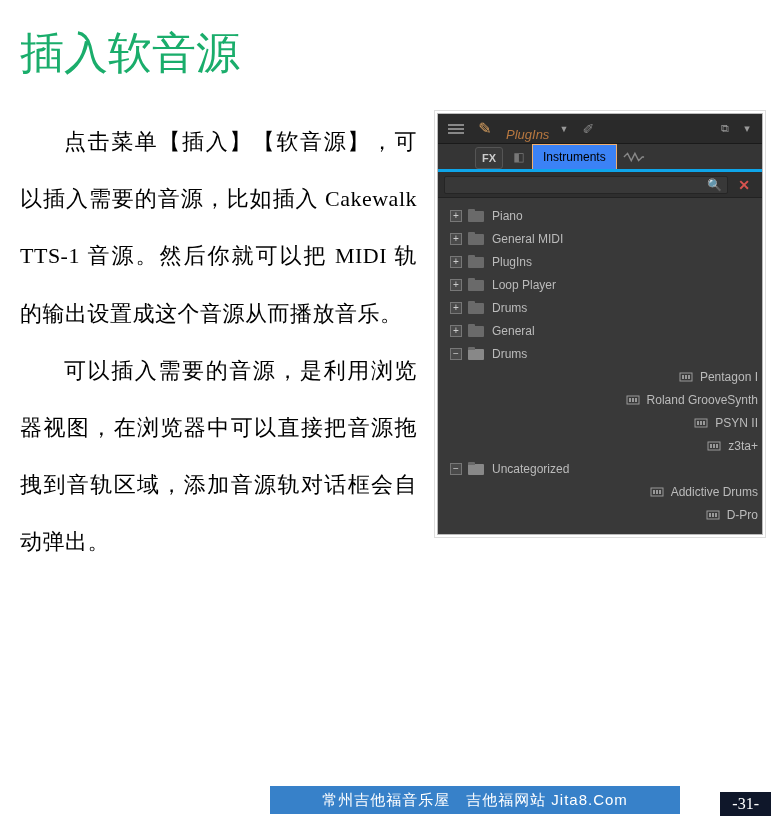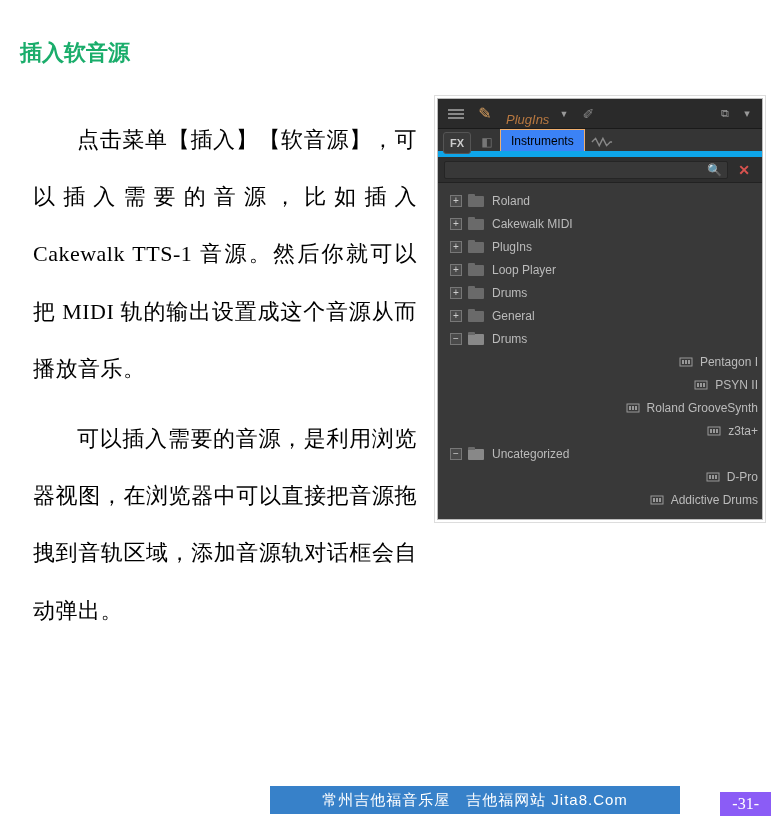--- a/index.html
+++ b/index.html
@@ -6,40 +6,40 @@
   body {
     width: 783px;
     height: 822px;
     background: #ffffff;
     font-family: "SimSun", "宋体", serif;
     position: relative;
     overflow: hidden;
   }
   .page-title {
     color: #1aad6b;
-    font-size: 22px;
-    font-weight: bold;
-    padding: 38px 0 0 20px;
+    font-size: 44px;
+    font-weight: normal;
+    padding: 24px 0 0 20px;
     font-family: "Microsoft YaHei", "SimHei", sans-serif;
   }
   .content-area {
     padding: 30px 20px 0 20px;
     overflow: hidden;
   }
   .body-text {
     font-size: 22px;
     color: #000000;
     line-height: 2.6;
     text-align: justify;
     letter-spacing: 0.5px;
     font-family: "KaiTi", "STKaiti", "SimSun", serif;
   }
   .body-text p {
     text-indent: 2em;
-    margin: 13px;
+    margin: 0;
   }
   .embedded-screenshot {
     float: right;
     width: 326px;
     margin: 0 0 10px 20px;
     border: 1px solid #bdbdbd;
     box-shadow: 0 0 0 2px #fff, 0 0 0 3px #ddd;
     background: #3a3a3a;
     font-family: "Segoe UI", Tahoma, sans-serif;
     font-size: 12px;
@@ -84,21 +84,22 @@
     width: 22px;
     text-align: center;
     color: #999;
     font-size: 11px;
   }
   .sc-tabbar {
     background: #353535;
     height: 28px;
     display: flex;
     align-items: stretch;
-    border-bottom: 6px solid #0ea5e9;
+    border-bottom: 3px solid #0ea5e9;
+    padding-left: 32px;
   }
   .sc-tabbar .tab {
     display: flex;
     align-items: center;
     justify-content: center;
     padding: 0 8px;
     color: #888;
     font-size: 13px;
     border-right: 1px solid #2a2a2a;
     min-width: 28px;
@@ -246,21 +247,21 @@
     display: flex;
     align-items: center;
     justify-content: center;
     letter-spacing: 1px;
     font-family: "Microsoft YaHei", "SimHei", sans-serif;
   }
   .page-number {
     position: absolute;
     right: 12px;
     bottom: 0;
-    background: #8b5cf6;
+    background: #0f172a;
     color: #ffffff;
     font-size: 16px;
     padding: 3px 12px;
     font-family: "SimSun", serif;
   }
   .menu-icon {
     display:inline-block; width:16px;
   }
   .menu-icon span {
     display:block; height:2px; background:#888; margin:2px 0;
@@ -305,26 +306,26 @@
       <div class="search-box">
         <span class="mag">🔍</span>
       </div>
       <div class="x-btn">✕</div>
     </div>
 
     <div class="sc-tree">
       <div class="tree-row level0">
         <div class="expander">+</div>
         <div class="folder-ico"></div>
-        <span>Roland</span>
-      </div>
-      <div class="tree-row level0">
-        <div class="expander">+</div>
-        <div class="folder-ico"></div>
-        <span>Cakewalk MIDI</span>
+        <span>Piano</span>
+      </div>
+      <div class="tree-row level0">
+        <div class="expander">+</div>
+        <div class="folder-ico"></div>
+        <span>General MIDI</span>
       </div>
       <div class="tree-row level0">
         <div class="expander">+</div>
         <div class="folder-ico"></div>
         <span>PlugIns</span>
       </div>
       <div class="tree-row level0">
         <div class="expander">+</div>
         <div class="folder-ico"></div>
         <span>Loop Player</span>
@@ -357,32 +358,32 @@
       </div>
       <div class="tree-row level1">
         <div class="plugin-ico">
             <svg viewBox="0 0 14 12">
               <rect x="1" y="2" width="12" height="8" fill="none" stroke="#999"></rect>
               <rect x="3" y="4" width="2" height="4" fill="#999"></rect>
               <rect x="6" y="4" width="2" height="4" fill="#999"></rect>
               <rect x="9" y="4" width="2" height="4" fill="#999"></rect>
             </svg>
           </div>
+        <span>Roland GrooveSynth</span>
+      </div>
+      <div class="tree-row level1">
+        <div class="plugin-ico">
+            <svg viewBox="0 0 14 12">
+              <rect x="1" y="2" width="12" height="8" fill="none" stroke="#999"></rect>
+              <rect x="3" y="4" width="2" height="4" fill="#999"></rect>
+              <rect x="6" y="4" width="2" height="4" fill="#999"></rect>
+              <rect x="9" y="4" width="2" height="4" fill="#999"></rect>
+            </svg>
+          </div>
         <span>PSYN II</span>
-      </div>
-      <div class="tree-row level1">
-        <div class="plugin-ico">
-            <svg viewBox="0 0 14 12">
-              <rect x="1" y="2" width="12" height="8" fill="none" stroke="#999"></rect>
-              <rect x="3" y="4" width="2" height="4" fill="#999"></rect>
-              <rect x="6" y="4" width="2" height="4" fill="#999"></rect>
-              <rect x="9" y="4" width="2" height="4" fill="#999"></rect>
-            </svg>
-          </div>
-        <span>Roland GrooveSynth</span>
       </div>
       <div class="tree-row level1">
         <div class="plugin-ico">
             <svg viewBox="0 0 14 12">
               <rect x="1" y="2" width="12" height="8" fill="none" stroke="#999"></rect>
               <rect x="3" y="4" width="2" height="4" fill="#999"></rect>
               <rect x="6" y="4" width="2" height="4" fill="#999"></rect>
               <rect x="9" y="4" width="2" height="4" fill="#999"></rect>
             </svg>
           </div>
@@ -395,32 +396,32 @@
       </div>
       <div class="tree-row level1">
         <div class="plugin-ico">
             <svg viewBox="0 0 14 12">
               <rect x="1" y="2" width="12" height="8" fill="none" stroke="#999"></rect>
               <rect x="3" y="4" width="2" height="4" fill="#999"></rect>
               <rect x="6" y="4" width="2" height="4" fill="#999"></rect>
               <rect x="9" y="4" width="2" height="4" fill="#999"></rect>
             </svg>
           </div>
+        <span>Addictive Drums</span>
+      </div>
+      <div class="tree-row level1">
+        <div class="plugin-ico">
+            <svg viewBox="0 0 14 12">
+              <rect x="1" y="2" width="12" height="8" fill="none" stroke="#999"></rect>
+              <rect x="3" y="4" width="2" height="4" fill="#999"></rect>
+              <rect x="6" y="4" width="2" height="4" fill="#999"></rect>
+              <rect x="9" y="4" width="2" height="4" fill="#999"></rect>
+            </svg>
+          </div>
         <span>D-Pro</span>
-      </div>
-      <div class="tree-row level1">
-        <div class="plugin-ico">
-            <svg viewBox="0 0 14 12">
-              <rect x="1" y="2" width="12" height="8" fill="none" stroke="#999"></rect>
-              <rect x="3" y="4" width="2" height="4" fill="#999"></rect>
-              <rect x="6" y="4" width="2" height="4" fill="#999"></rect>
-              <rect x="9" y="4" width="2" height="4" fill="#999"></rect>
-            </svg>
-          </div>
-        <span>Addictive Drums</span>
       </div>
     </div>
   </div>
 
   <div class="body-text">
     <p>点击菜单【插入】【软音源】，可以插入需要的音源，比如插入 Cakewalk TTS-1 音源。然后你就可以把 MIDI 轨的输出设置成这个音源从而播放音乐。</p>
     <p>可以插入需要的音源，是利用浏览器视图，在浏览器中可以直接把音源拖拽到音轨区域，添加音源轨对话框会自动弹出。</p>
   </div>
 
 </div>

